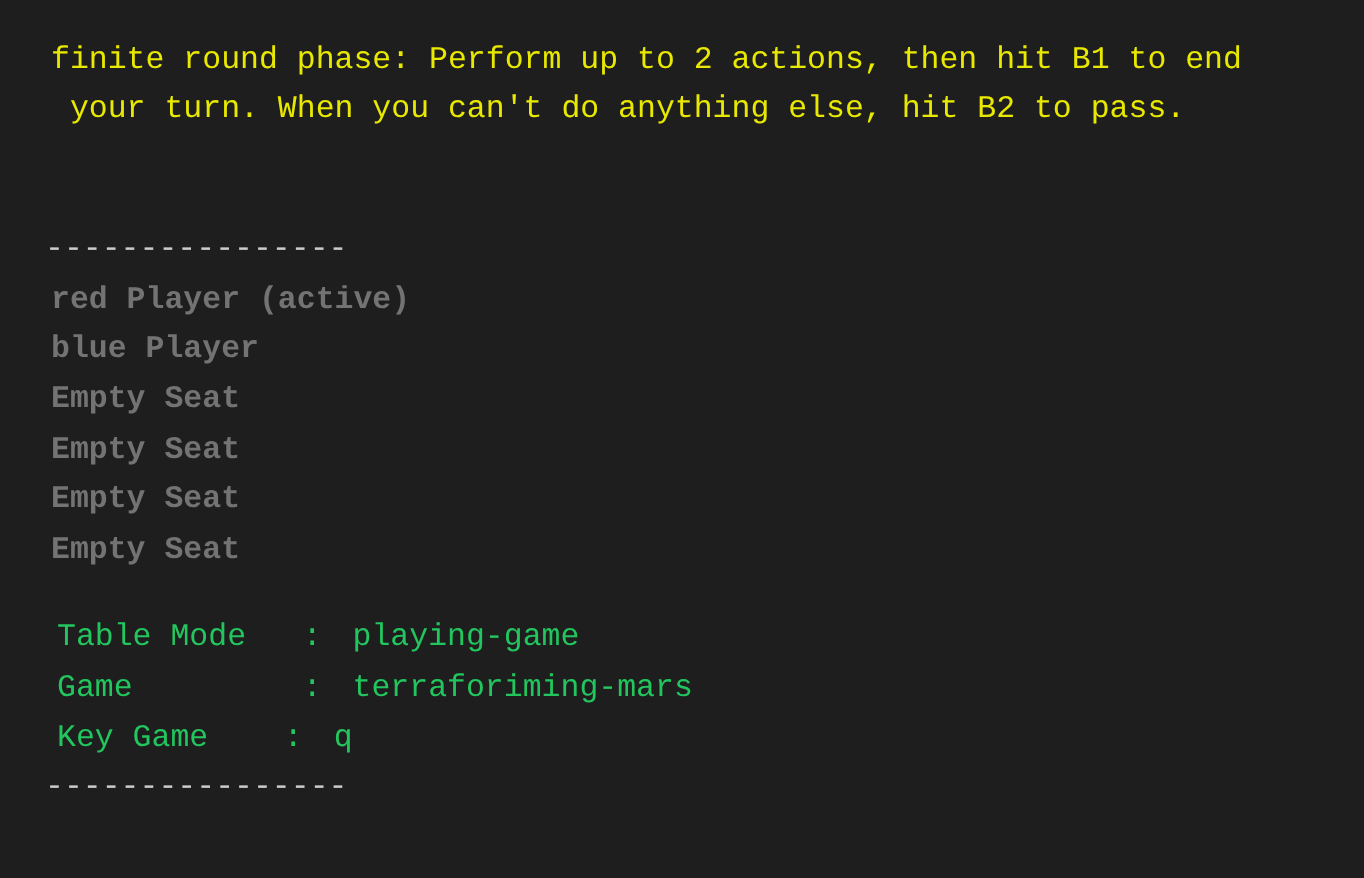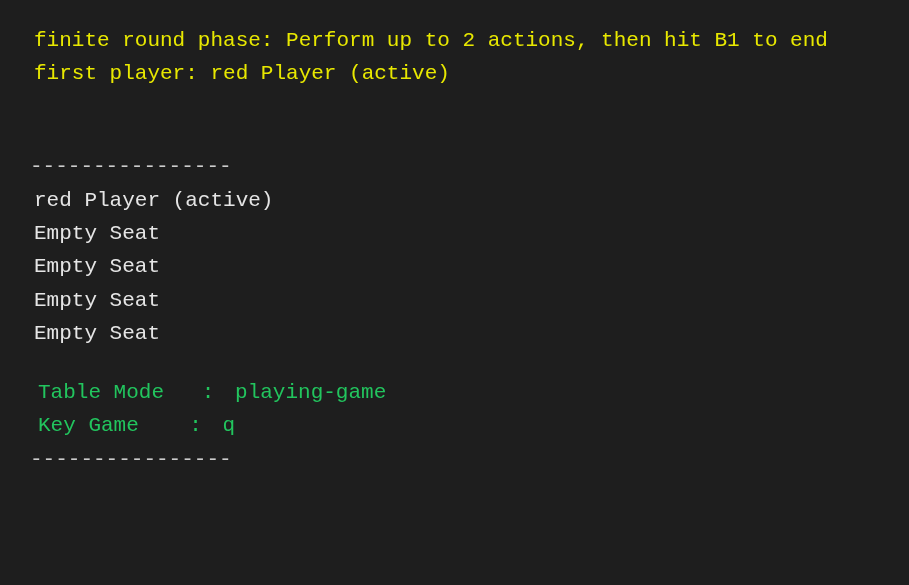--- a/index.html
+++ b/index.html
@@ -26,51 +26,54 @@
       white-space: pre;
     }
     .blank-line {
       height: 1.4em;
     }
     .separator {
       color: #cccccc;
       letter-spacing: 0;
     }
     .player-list {
-      color: #e5e5e5;
+      color: #737373;
+      font-weight: bold;
     }
     .player-row {
       white-space: pre;
     }
     .info-block {
       color: #22c55e;
       margin-top: 1.4em;
     }
     .info-row {
       white-space: pre;
     }
   </style>
 </head>
 <body>
 
 <div class="phase-block">
   <div class="phase-line1">finite round phase: Perform up to 2 actions, then hit B1 to end</div>
-  <div class="phase-line3">first player: red Player (active)</div>
+  <div class="phase-line2"> your turn. When you can't do anything else, hit B2 to pass.</div>
 </div>
 
 <div class="blank-line"></div>
 
 <div class="separator">----------------</div>
 
 <div class="player-list">
   <div class="player-row">red Player (active)</div>
+  <div class="player-row">blue Player</div>
   <div class="player-row">Empty Seat</div>
   <div class="player-row">Empty Seat</div>
   <div class="player-row">Empty Seat</div>
   <div class="player-row">Empty Seat</div>
 </div>
 
 <div class="info-block">
   <div class="info-row"><span>Table Mode   : </span><span>playing-game</span></div>
+  <div class="info-row"><span>Game         : </span><span>terraforiming-mars</span></div>
   <div class="info-row"><span>Key Game    : </span><span>q</span></div>
 </div>
 
 <div class="separator">----------------</div>
 
 </body></html>

